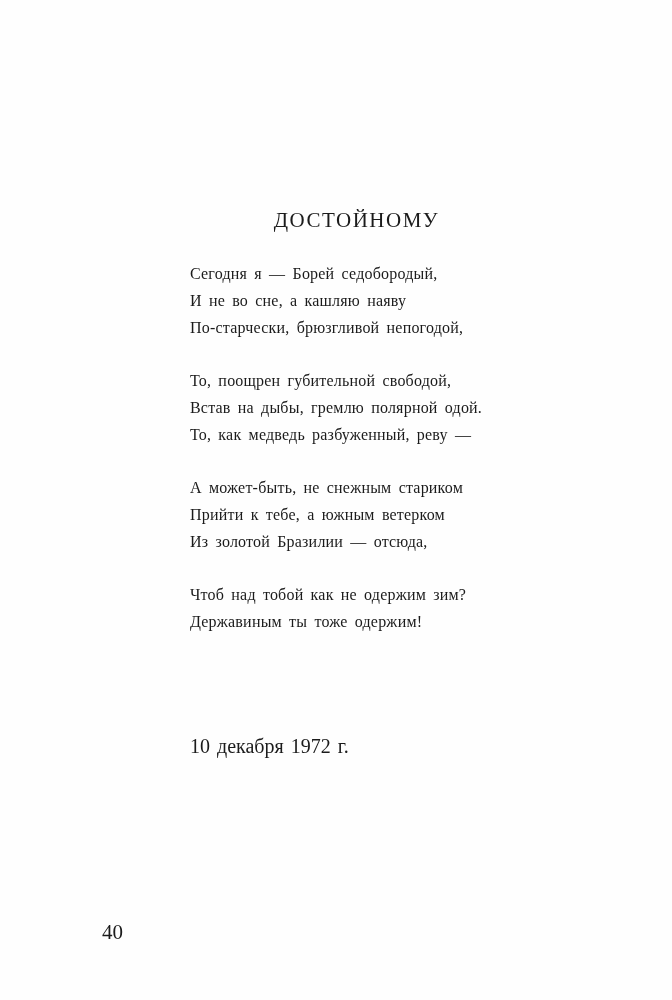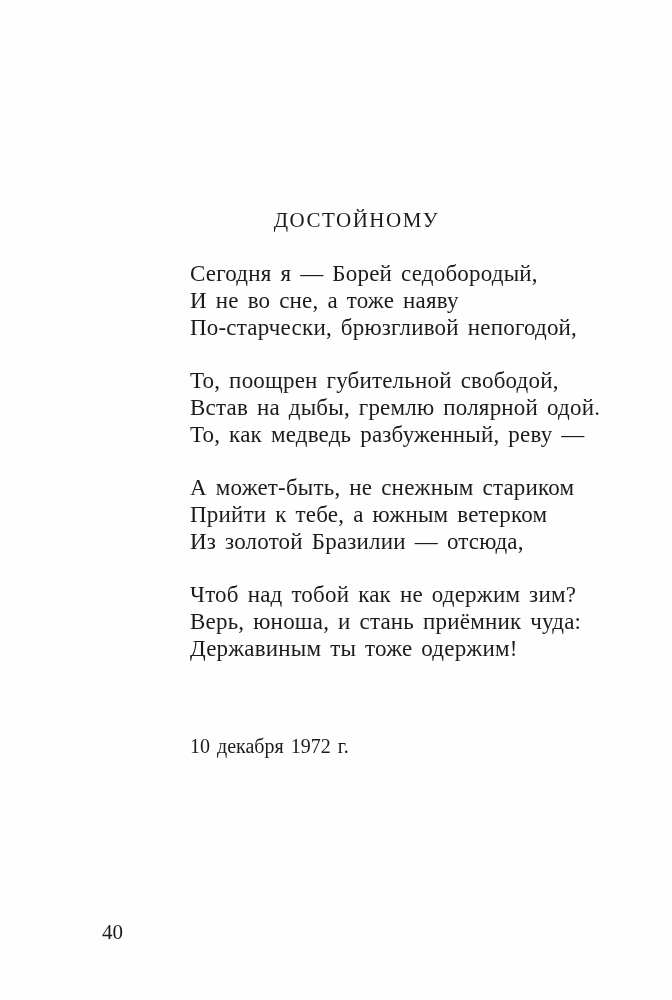--- a/index.html
+++ b/index.html
@@ -32,21 +32,21 @@
   .poem {
     position: absolute;
     left: 190px;
     top: 260px;
     width: 380px;
   }
   .stanza {
     margin: 0 0 26px 0;
   }
   .line {
-    font-size: 23px;
+    font-size: 16px;
     line-height: 27px;
     word-spacing: 3px;
     letter-spacing: 0.2px;
     white-space: nowrap;
   }
   .poem-date {
     position: absolute;
     left: 190px;
     top: 735px;
     width: 373px;
@@ -66,39 +66,38 @@
 <body>
 
 <div class="page">
 
   <h1 class="poem-title">ДОСТОЙНОМУ</h1>
 
   <div class="poem">
 
     <div class="stanza">
       <div class="line">Сегодня я — Борей седобородый,</div>
-      <div class="line">И не во сне, а тоже наяву</div>
+      <div class="line">И не во сне, а кашляю наяву</div>
       <div class="line">По-старчески, брюзгливой непогодой,</div>
     </div>
 
     <div class="stanza">
       <div class="line">То, поощрен губительной свободой,</div>
       <div class="line">Встав на дыбы, гремлю полярной одой.</div>
       <div class="line">То, как медведь разбуженный, реву —</div>
     </div>
 
     <div class="stanza">
       <div class="line">А может-быть, не снежным стариком</div>
       <div class="line">Прийти к тебе, а южным ветерком</div>
       <div class="line">Из золотой Бразилии — отсюда,</div>
     </div>
 
     <div class="stanza">
       <div class="line">Чтоб над тобой как не одержим зим?</div>
-      <div class="line">Верь, юноша, и стань приёмник чуда:</div>
       <div class="line">Державиным ты тоже одержим!</div>
     </div>
 
   </div>
 
   <div class="poem-date">10 декабря 1972 г.</div>
 
   <div class="page-number">40</div>
 
 </div>

